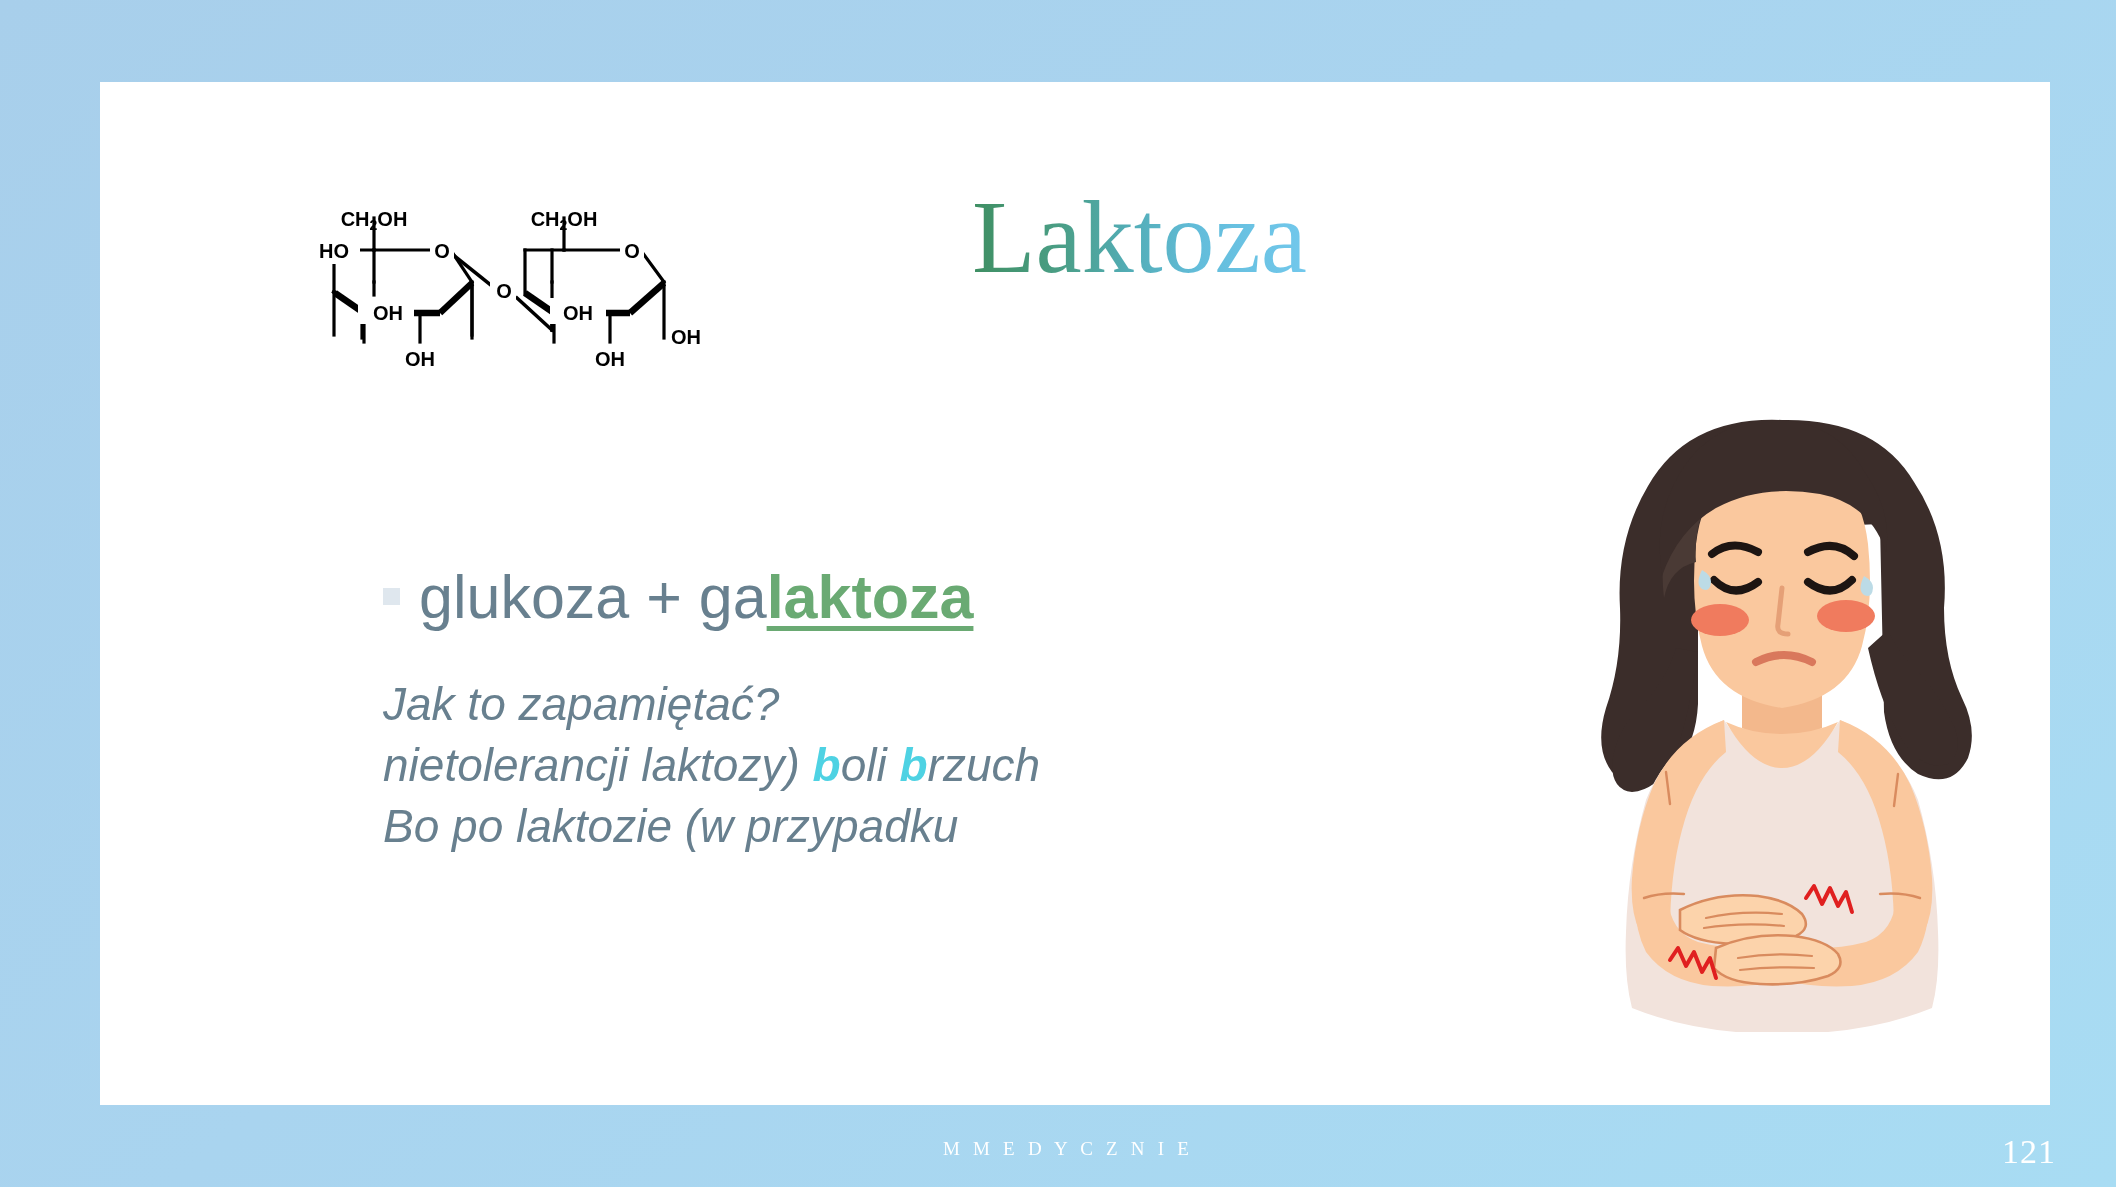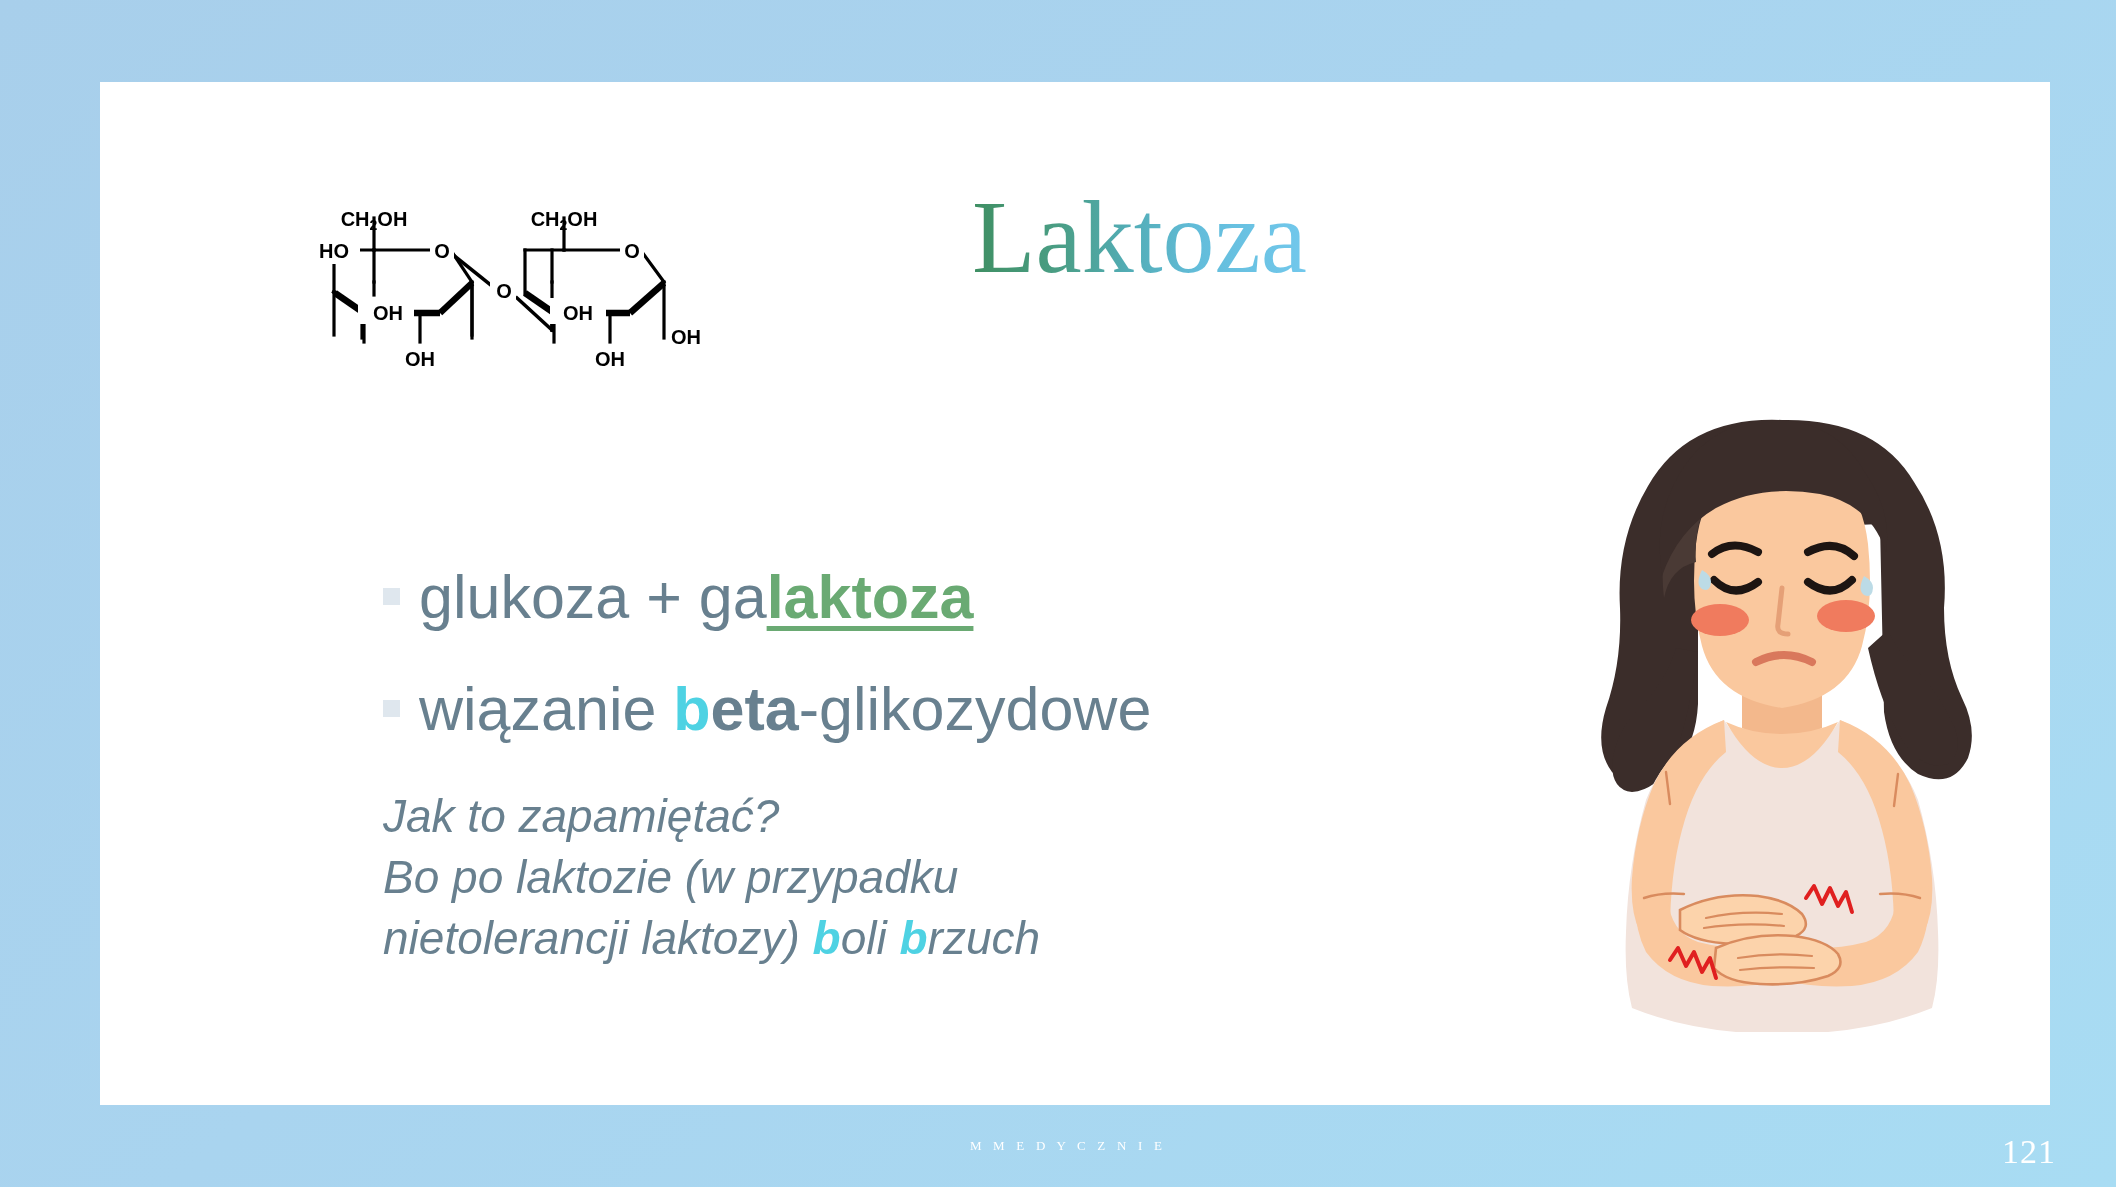--- a/index.html
+++ b/index.html
@@ -125,21 +125,21 @@
   .illustration svg { display: block; width: 100%; height: 100%; }
 
   
   .footer-brand {
     position: absolute;
     left: 0;
     right: 0;
     top: 1138px;
     text-align: center;
     color: #ffffff;
-    font-size: 13px;
+    font-size: 19px;
     letter-spacing: 4.2px;
     font-weight: 400;
     font-family: "Liberation Serif", serif;
     padding-left: 20px;
   }
   .page-number {
     position: absolute;
     right: 60px;
     top: 1133px;
     color: #ffffff;
@@ -239,29 +239,25 @@
 
     <div class="title">Laktoza</div>
 
     <div class="body-block">
 
       <div class="bullet-row">
         <span class="bullet-mark"></span>
         <span class="bullet-text"><span>glukoza + ga</span><span class="hl-green">laktoza</span></span>
       </div>
 
-      <div class="bullet-row">
-        <span class="bullet-mark"></span>
-        <span class="bullet-text"><span>wiązanie </span><span class="hl-cyan">b</span><span class="hl-bold">eta</span><span>-glikozydowe</span></span>
-      </div>
 
       <div class="para">
         <div>Jak to zapamiętać?</div>
+        <div><span>nietolerancji laktozy) </span><span class="hl-cyan">b</span><span>oli </span><span class="hl-cyan">b</span><span>rzuch</span></div>
         <div>Bo po laktozie (w przypadku</div>
-        <div><span>nietolerancji laktozy) </span><span class="hl-cyan">b</span><span>oli </span><span class="hl-cyan">b</span><span>rzuch</span></div>
       </div>
 
     </div>
 
     <div class="illustration">
       <svg viewBox="0 0 520 620" xmlns="http://www.w3.org/2000/svg">
         <defs>
           <clipPath id="bodyclip">
             <path d="M120 290 Q110 340 104 420 Q98 500 104 560 Q150 600 262 602 Q374 600 420 560
                      Q426 500 420 420 Q414 340 404 290 Z"></path>

